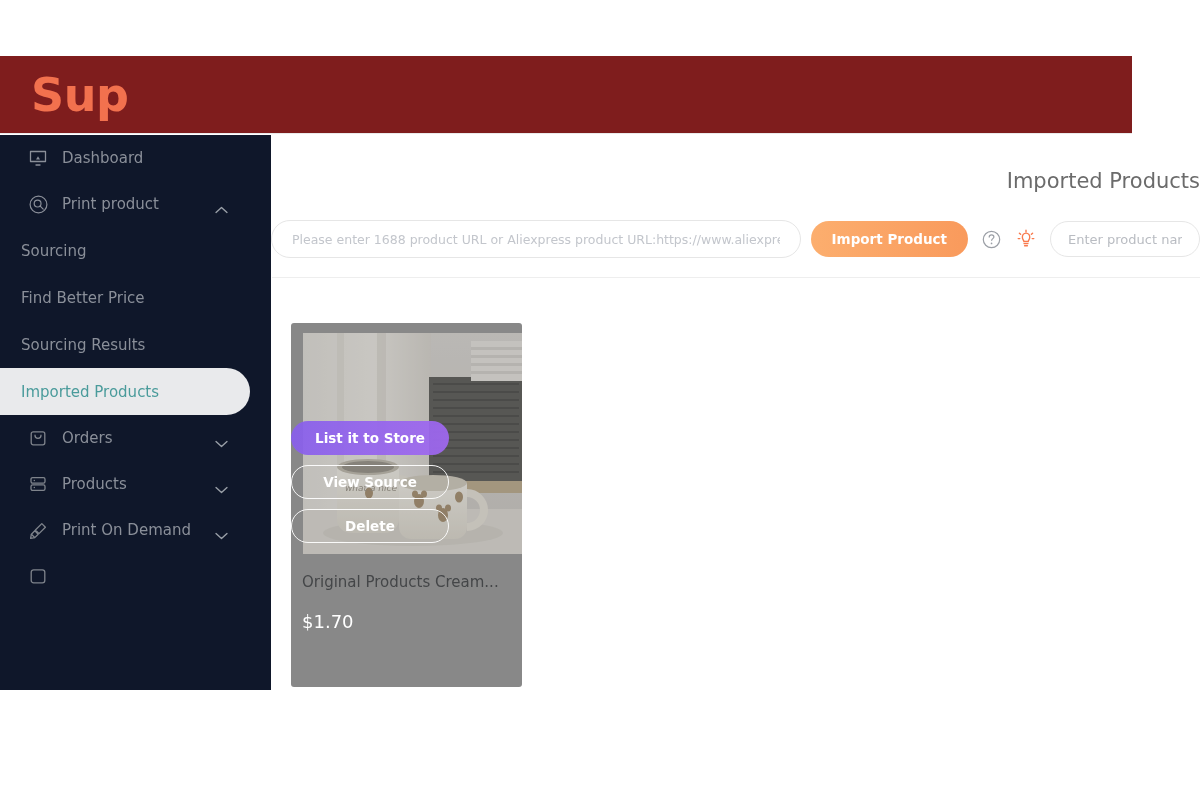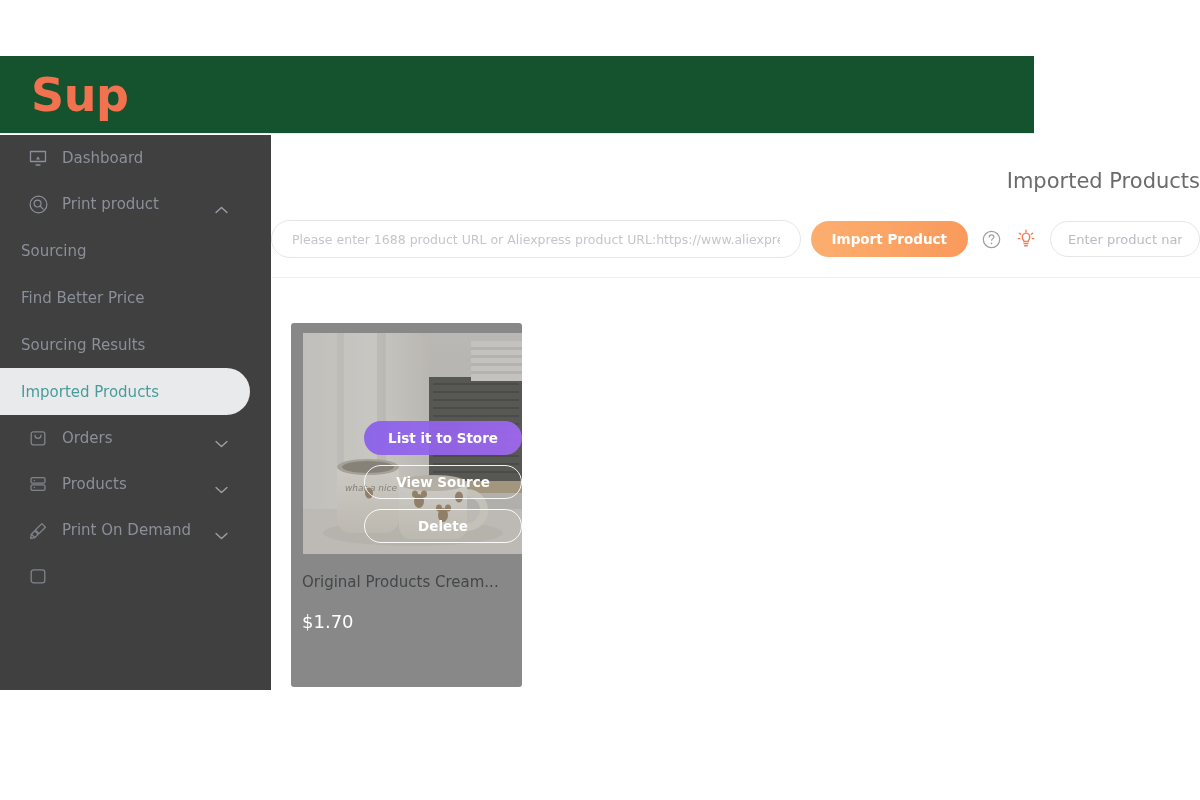--- a/index.html
+++ b/index.html
@@ -9,39 +9,39 @@
     font-family: "Liberation Sans", sans-serif;
     overflow: hidden;
   }
   .app { position: relative; width: 1200px; height: 800px; background: #fff; }
 
   
   .topband { position: absolute; left: 0; top: 0; width: 1200px; height: 56px; background: #fff; }
 
   
   .header {
-    position: absolute; left: 0; top: 56px; width: 1034px; height: 78px;
-    background: #14532d; border-bottom: 1px solid #eaeaea;
+    position: absolute; left: 0; top: 56px; width: 1132px; height: 78px;
+    background: #7f1d1d; border-bottom: 1px solid #eaeaea;
   }
   .logo {
     position: absolute; left: 31px; top: 10px;
     font-size: 46px; font-weight: 700; color: #f2714e;
     letter-spacing: -0.5px; line-height: 58px;
     font-family: "DejaVu Sans", sans-serif;
   }
   .collapse-btn {
     position: absolute; left: 244px; top: 86px;
     width: 26px; height: 24px; cursor: pointer;
     background: none; border: none; padding: 0;
   }
 
   
   .sidebar {
     position: absolute; left: 0; top: 135px; width: 271px; height: 555px;
-    background: #404040; overflow: hidden;
+    background: #0f172a; overflow: hidden;
   }
   .nav-item {
     position: relative; display: flex; align-items: center;
     height: 46px; margin: 0 21px 0 0; padding-left: 25px;
     cursor: pointer; border-radius: 0 24px 24px 0;
   }
   .nav-item .ic { width: 26px; height: 26px; flex: 0 0 26px; display:flex; align-items:center; justify-content:center; }
   .nav-label {
     font-size: 15px; color: #8a8f99; margin-left: 11px;
     font-family: "DejaVu Sans", sans-serif; white-space: nowrap;
@@ -91,21 +91,21 @@
     position: absolute; left: 20px; top: 188px; width: 231px; height: 364px;
     background: #888888; border-radius: 3px; overflow: hidden;
   }
   .card-img {
     position: absolute; left: 12px; top: 10px; width: 219px; height: 221px; overflow: hidden;
   }
   .card-img .photo { position: absolute; inset: 0; }
   .overlay { position: absolute; inset: 0; background: rgba(125,125,125,0.34); }
   .card-actions {
     position: absolute; left: 0; top: 98px; width: 231px;
-    display: flex; flex-direction: column; align-items: flex-end; gap: 10px;
+    display: flex; flex-direction: column; align-items: flex-start; gap: 10px;
   }
   .act {
     width: 158px; height: 34px; border-radius: 17px; display: flex;
     align-items: center; justify-content: center; cursor: pointer;
     font-size: 13.5px; font-weight: 700; color: #ffffff;
     font-family: "DejaVu Sans", sans-serif;
   }
   .act.primary { background: linear-gradient(100deg, rgba(136,95,235,0.93) 0%, rgba(160,104,240,0.93) 100%); border: none; }
   .act.ghost { background: transparent; border: 1.6px solid rgba(255,255,255,0.92); }
   .card-title {

